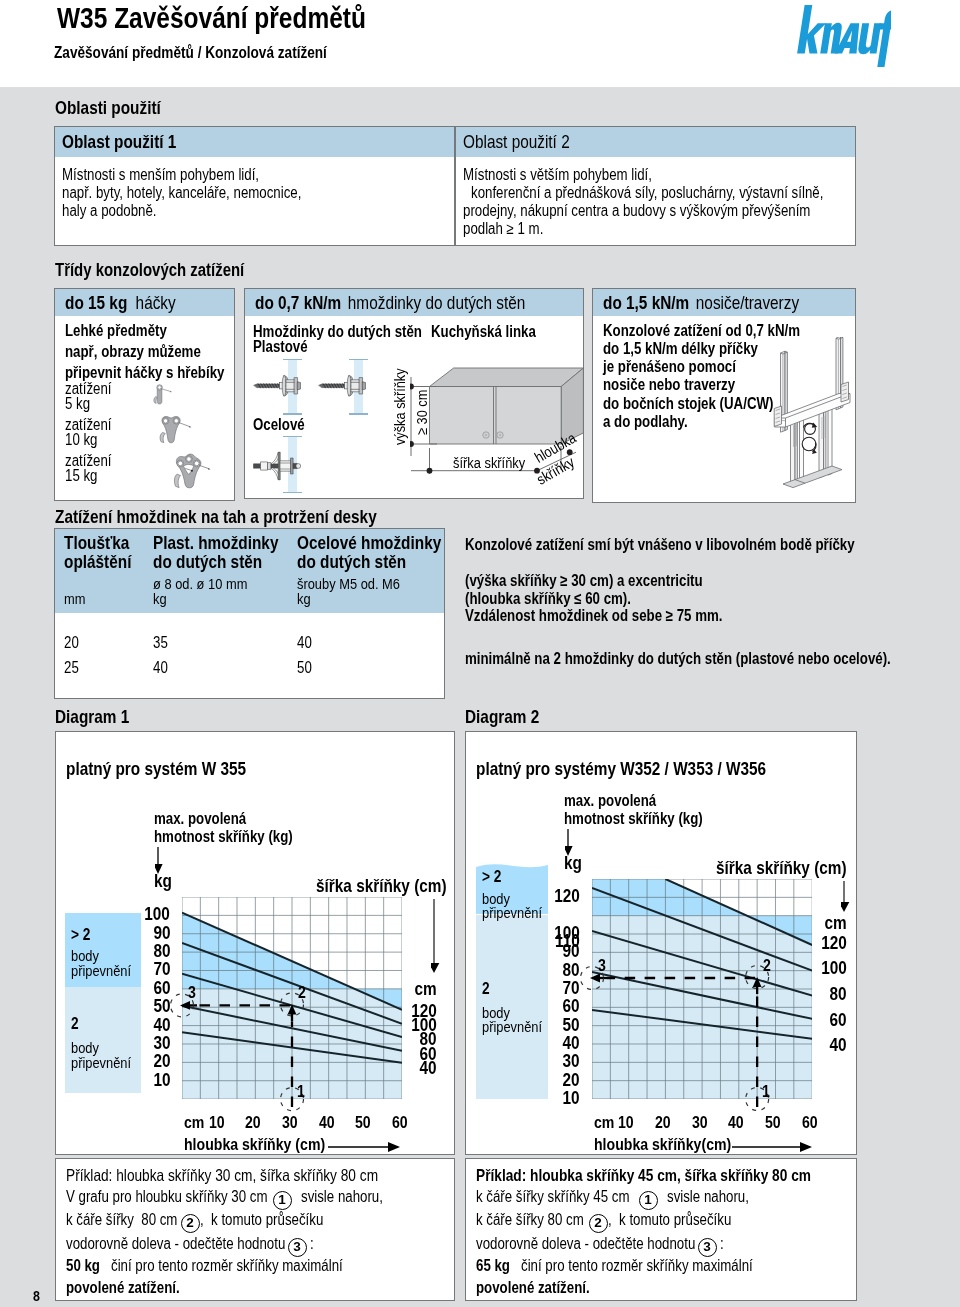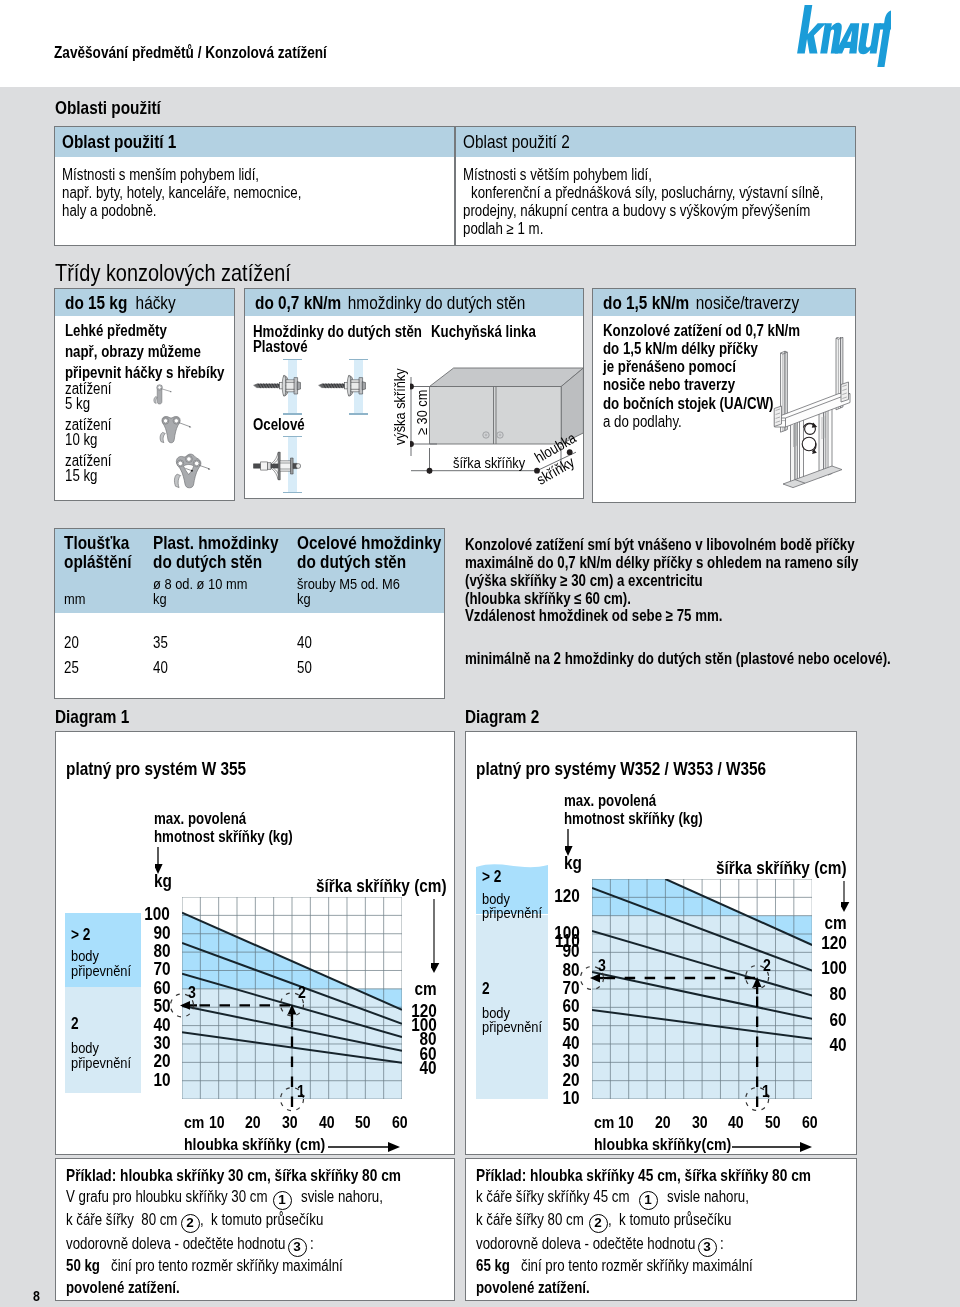--- a/index.html
+++ b/index.html
@@ -29,39 +29,40 @@
 
   <path d="M29.4 18.8 L36.6 18.8 L36.6 23.0 C38.4 19.9 40.4 18.3 42.8 18.3 C46.1 18.3 47.6 20.5 47.6 24.9 L47.6 50.0 L40.2 50.0 L40.2 27.8 C40.2 26.2 39.7 25.4 38.6 25.4 C37.3 25.4 36.6 26.6 36.6 28.9 L36.6 50.0 L29.4 50.0 Z"></path>
 
   <path d="M55.8 18.8 L64.8 18.8 L66.8 50.0 L59.2 50.0 L59.1 44.3 L53.6 44.3 L52.0 50.0 L44.4 50.0 Z M58.9 37.8 L58.6 26.2 L55.3 37.8 Z"></path>
 
   <path d="M67.8 18.8 L75.0 18.8 L75.0 40.2 C75.0 42.6 75.9 43.8 77.6 43.8 C79.3 43.8 80.2 42.6 80.2 40.2 L80.2 18.8 L87.4 18.8 L87.4 50.0 L80.4 50.0 L80.4 46.4 C78.6 49.3 76.4 50.7 73.8 50.7 C70.0 50.7 67.8 48.0 67.8 43.0 Z"></path>
 
   <path d="M90.4 16.0 C90.4 9.0 93.0 5.4 98.2 5.4 L101.4 5.4 L101.4 12.2 L100.0 12.2 C98.5 12.2 97.8 13.0 97.8 14.8 L97.8 18.8 L102.6 18.8 L102.6 25.4 L97.8 25.4 L97.8 64.0 L90.4 64.0 L90.4 25.4 L85.6 25.4 L85.6 18.8 L90.4 18.8 Z"></path>
  </g>
 </svg></div>
+<div class="t" style="left:57px;top:2.5px;font-size:29.5px;font-weight:bold;"><span class="n" style="transform:scaleX(0.83)">W35 Zavěšování předmětů</span></div>
 <div class="t" style="left:53.5px;top:44px;font-size:16.4px;font-weight:bold;"><span class="n" style="transform:scaleX(0.83)">Zavěšování předmětů / Konzolová zatížení</span></div>
 <div class="t" style="left:33px;top:1288px;font-size:15px;font-weight:bold;"><span class="n" style="transform:scaleX(0.83)">8</span></div>
 <div class="t" style="left:55px;top:99px;font-size:18.5px;font-weight:bold;"><span class="n" style="transform:scaleX(0.83)">Oblasti použití</span></div>
 <div class="box" style="left:54px;top:126px;width:401px;height:120px;">
       <div class="band" style="height:30px;"></div>
     </div>
 <div class="t" style="left:62px;top:132.5px;font-size:18.5px;font-weight:bold;"><span class="n" style="transform:scaleX(0.83)">Oblast použití 1</span></div>
 <div class="t" style="left:62px;top:166.5px;font-size:16px;"><span class="n" style="transform:scaleX(0.83)">Místnosti s menším pohybem lidí,</span></div>
 <div class="t" style="left:62px;top:184.8px;font-size:16px;"><span class="n" style="transform:scaleX(0.83)">např. byty, hotely, kanceláře, nemocnice,</span></div>
 <div class="t" style="left:62px;top:203.1px;font-size:16px;"><span class="n" style="transform:scaleX(0.83)">haly a podobně.</span></div>
 <div class="box" style="left:455px;top:126px;width:401px;height:120px;">
       <div class="band" style="height:30px;"></div>
     </div>
 <div class="t" style="left:463px;top:132.5px;font-size:18.5px;font-weight:normal;"><span class="n" style="transform:scaleX(0.83)">Oblast použití 2</span></div>
 <div class="t" style="left:463px;top:166.5px;font-size:16px;"><span class="n" style="transform:scaleX(0.83)">Místnosti s větším pohybem lidí,</span></div>
 <div class="t" style="left:463px;top:184.8px;font-size:16px;padding-left:8px;"><span class="n" style="transform:scaleX(0.83)">konferenční a přednášková síly, posluchárny, výstavní sílně,</span></div>
 <div class="t" style="left:463px;top:203.1px;font-size:16px;"><span class="n" style="transform:scaleX(0.83)">prodejny, nákupní centra a budovy s výškovým převýšením</span></div>
 <div class="t" style="left:463px;top:221.4px;font-size:16px;"><span class="n" style="transform:scaleX(0.83)">podlah ≥ 1 m.</span></div>
-<div class="t" style="left:55px;top:261px;font-size:24px;font-weight:normal;"><span class="n" style="transform:scaleX(0.83)">Třídy konzolových zatížení</span></div>
+<div class="t" style="left:55px;top:261px;font-size:18px;font-weight:bold;"><span class="n" style="transform:scaleX(0.83)">Třídy konzolových zatížení</span></div>
 <div class="box" style="left:54px;top:288px;width:181px;height:213px;">
       <div class="band" style="height:27px;"></div>
     </div>
 <div class="t" style="left:64.5px;top:294px;font-size:18.5px;"><span class="n" style="transform:scaleX(0.83)"><b>do 15 kg</b><span style="display:inline-block;width:10px"></span><span>háčky</span></span></div>
 <div class="t" style="left:64.5px;top:323px;font-size:16px;font-weight:bold;"><span class="n" style="transform:scaleX(0.83)">Lehké předměty</span></div>
 <div class="t" style="left:64.5px;top:343.8px;font-size:16px;font-weight:bold;"><span class="n" style="transform:scaleX(0.83)">např, obrazy můžeme</span></div>
 <div class="t" style="left:64.5px;top:364.6px;font-size:16px;font-weight:bold;"><span class="n" style="transform:scaleX(0.83)">připevnit háčky s hřebíky</span></div>
 <div class="t" style="left:64.5px;top:380.5px;font-size:16px;"><span class="n" style="transform:scaleX(0.83)">zatížení</span></div>
 <div class="t" style="left:64.5px;top:395.8px;font-size:16px;"><span class="n" style="transform:scaleX(0.83)">5 kg</span></div>
 <div class="t" style="left:64.5px;top:416.6px;font-size:16px;"><span class="n" style="transform:scaleX(0.83)">zatížení</span></div>
@@ -207,21 +208,21 @@
 <div class="t" style="left:534px;top:474px;font-size:15px;"><span class="n" style="transform:rotate(-30deg) scaleX(0.85);transform-origin:left top;display:inline-block">skříňky</span></div>
 <div class="box" style="left:592px;top:288px;width:264px;height:215px;">
       <div class="band" style="height:27px;"></div>
     </div>
 <div class="t" style="left:602.5px;top:294px;font-size:18.5px;"><span class="n" style="transform:scaleX(0.83)"><b>do 1,5 kN/m</b><span style="display:inline-block;width:8px"></span><span>nosiče/traverzy</span></span></div>
 <div class="t" style="left:602.7px;top:322.5px;font-size:16px;font-weight:bold;"><span class="n" style="transform:scaleX(0.83)">Konzolové zatížení od 0,7 kN/m</span></div>
 <div class="t" style="left:602.7px;top:340.8px;font-size:16px;font-weight:bold;"><span class="n" style="transform:scaleX(0.83)">do 1,5 kN/m délky příčky</span></div>
 <div class="t" style="left:602.7px;top:359.1px;font-size:16px;font-weight:bold;"><span class="n" style="transform:scaleX(0.83)">je přenášeno pomocí</span></div>
 <div class="t" style="left:602.7px;top:377.4px;font-size:16px;font-weight:bold;"><span class="n" style="transform:scaleX(0.83)">nosiče nebo traverzy</span></div>
 <div class="t" style="left:602.7px;top:395.7px;font-size:16px;font-weight:bold;"><span class="n" style="transform:scaleX(0.83)">do bočních stojek (UA/CW)</span></div>
-<div class="t" style="left:602.7px;top:414px;font-size:16px;font-weight:normal;"><span class="n" style="transform:scaleX(0.83)">a do podlahy.</span></div>
+<div class="t" style="left:602.7px;top:414px;font-size:16px;font-weight:bold;"><span class="n" style="transform:scaleX(0.83)">a do podlahy.</span></div>
 <div class="ill" style="left:771px;top:337px;"><svg width="82" height="162" viewBox="0 0 82 162">
  <g stroke="#6d6f72" stroke-width="0.8" fill="#ffffff" stroke-linejoin="round">
 
   <path d="M9.5 16.0 L14.0 14.2 L14.0 93.5 L9.5 95.2 Z" fill="#f4f4f4"></path>
   <path d="M14.0 14.2 L16.4 15.2 L16.4 92.5 L14.0 93.5 Z" fill="#e0e1e2"></path>
   <path d="M9.5 16.0 L11.9 17.0 L16.4 15.2" fill="none"></path>
   <path d="M11.9 17.0 L11.9 94.4" fill="none" stroke-width="0.5"></path>
 
   <path d="M65.0 1.2 L69.5 -0.6 L69.5 71.0 L65.0 72.8 Z" fill="#f4f4f4"></path>
   <path d="M69.5 -0.6 L71.9 0.4 L71.9 70.0 L69.5 71.0 Z" fill="#e0e1e2"></path>
@@ -259,20 +260,21 @@
   <path d="M32.4 90.5 a7.0 7.0 0 0 1 11.8 -1.8"></path>
   <path d="M44.6 105.5 a7.8 7.8 0 0 1 -3.4 9.0"></path>
  </g>
  <path d="M42.2 85.5 L46.2 90.0 L40.8 90.8 Z" fill="#231f20"></path>
  <path d="M43.0 112.2 L41.0 117.0 L45.8 115.8 Z" fill="#231f20"></path>
  <g stroke="#6d6f72" stroke-width="0.5" fill="none">
   <path d="M4.6 73.5 l4.4 -1.5 M4.6 77.5 l4.4 -1.5 M4.6 81.5 l4.4 -1.5 M4.6 85.5 l4.4 -1.5"></path>
   <path d="M71.4 49.5 l4.4 -1.5 M71.4 53.5 l4.4 -1.5 M71.4 57.5 l4.4 -1.5 M71.4 61.5 l4.4 -1.5"></path>
  </g>
 </svg></div>
+<div class="t" style="left:55px;top:507.5px;font-size:18.5px;font-weight:bold;"><span class="n" style="transform:scaleX(0.83)">Zatížení hmoždinek na tah a protržení desky</span></div>
 <div class="box" style="left:54px;top:527.7px;width:391px;height:171px;">
       <div class="band" style="height:84.3px;"></div>
     </div>
 <div class="t" style="left:64.2px;top:533.5px;font-size:18.5px;font-weight:bold;"><span class="n" style="transform:scaleX(0.83)">Tloušťka</span></div>
 <div class="t" style="left:64.2px;top:552.5px;font-size:18.5px;font-weight:bold;"><span class="n" style="transform:scaleX(0.83)">opláštění</span></div>
 <div class="t" style="left:64.2px;top:576px;font-size:15.5px;"><span class="n" style="transform:scaleX(0.83)"></span></div>
 <div class="t" style="left:64.2px;top:591px;font-size:15.5px;"><span class="n" style="transform:scaleX(0.83)">mm</span></div>
 <div class="t" style="left:152.5px;top:533.5px;font-size:18.5px;font-weight:bold;"><span class="n" style="transform:scaleX(0.83)">Plast. hmoždinky</span></div>
 <div class="t" style="left:152.5px;top:552.5px;font-size:18.5px;font-weight:bold;"><span class="n" style="transform:scaleX(0.83)">do dutých stěn</span></div>
 <div class="t" style="left:152.5px;top:576px;font-size:15.5px;"><span class="n" style="transform:scaleX(0.83)">ø 8 od. ø 10 mm</span></div>
@@ -281,21 +283,20 @@
 <div class="t" style="left:296.9px;top:552.5px;font-size:18.5px;font-weight:bold;"><span class="n" style="transform:scaleX(0.83)">do dutých stěn</span></div>
 <div class="t" style="left:296.9px;top:576px;font-size:15.5px;"><span class="n" style="transform:scaleX(0.83)">šrouby M5 od. M6</span></div>
 <div class="t" style="left:296.9px;top:591px;font-size:15.5px;"><span class="n" style="transform:scaleX(0.83)">kg</span></div>
 <div class="t" style="left:64.2px;top:635px;font-size:16px;"><span class="n" style="transform:scaleX(0.83)">20</span></div>
 <div class="t" style="left:152.5px;top:635px;font-size:16px;"><span class="n" style="transform:scaleX(0.83)">35</span></div>
 <div class="t" style="left:296.9px;top:635px;font-size:16px;"><span class="n" style="transform:scaleX(0.83)">40</span></div>
 <div class="t" style="left:64.2px;top:659.8px;font-size:16px;"><span class="n" style="transform:scaleX(0.83)">25</span></div>
 <div class="t" style="left:152.5px;top:659.8px;font-size:16px;"><span class="n" style="transform:scaleX(0.83)">40</span></div>
 <div class="t" style="left:296.9px;top:659.8px;font-size:16px;"><span class="n" style="transform:scaleX(0.83)">50</span></div>
 <div class="t" style="left:464.5px;top:537px;font-size:16px;font-weight:bold;"><span class="n" style="transform:scaleX(0.83)">Konzolové zatížení smí být vnášeno v libovolném bodě příčky</span></div>
-<div class="t" style="left:464.5px;top:554.85px;font-size:16px;font-weight:bold;"><span class="n" style="transform:scaleX(0.83)">maximálně do 0,7 kN/m délky příčky s ohledem na rameno síly</span></div>
 <div class="t" style="left:464.5px;top:572.7px;font-size:16px;font-weight:bold;"><span class="n" style="transform:scaleX(0.83)">(výška skříňky ≥ 30 cm) a excentricitu</span></div>
 <div class="t" style="left:464.5px;top:590.55px;font-size:16px;font-weight:bold;"><span class="n" style="transform:scaleX(0.83)">(hloubka skříňky ≤ 60 cm).</span></div>
 <div class="t" style="left:464.5px;top:608.4px;font-size:16px;font-weight:bold;"><span class="n" style="transform:scaleX(0.83)">Vzdálenost hmoždinek od sebe ≥ 75 mm.</span></div>
 <div class="t" style="left:464.5px;top:651.35px;font-size:16px;font-weight:bold;"><span class="n" style="transform:scaleX(0.83)">minimálně na 2 hmoždinky do dutých stěn (plastové nebo ocelové).</span></div>
 <div class="t" style="left:55px;top:707.5px;font-size:18.5px;font-weight:bold;"><span class="n" style="transform:scaleX(0.83)">Diagram 1</span></div>
 <div class="box" style="left:54.5px;top:730.5px;width:400px;height:424.1px;"></div>
 <div class="t" style="left:65.5px;top:760px;font-size:18.5px;font-weight:bold;"><span class="n" style="transform:scaleX(0.83)">platný pro systém W 355</span></div>
 <div style="position:absolute;left:65.4px;top:912.6px;width:75.7px;height:74.6px;background:#a9dffc;"></div>
 <div style="position:absolute;left:65.4px;top:987.2px;width:75.7px;height:106px;background:#d6eaf5;"></div>
 <div class="t" style="left:71.4px;top:925.5px;font-size:16.5px;font-weight:bold;"><span class="n" style="transform:scaleX(0.83)">&gt; 2</span></div>
@@ -392,21 +393,21 @@
 <div class="t" style="left:386.4px;top:1114.2px;font-size:17px;font-weight:bold;width:30px;text-align:center;"><span class="n" style="transform:scaleX(0.83)">60</span></div>
 <div class="t" style="left:184.4px;top:1135.7px;font-size:17px;font-weight:bold;"><span class="n" style="transform:scaleX(0.83)">hloubka skříňky (cm)</span></div>
 <div class="t" style="left:297.4px;top:1082.7px;font-size:17px;font-weight:bold;"><span class="n" style="transform:scaleX(0.83)">1</span></div>
 <div class="t" style="left:298.4px;top:983.999px;font-size:17px;font-weight:bold;"><span class="n" style="transform:scaleX(0.83)">2</span></div>
 <div class="t" style="left:188.4px;top:983.999px;font-size:17px;font-weight:bold;"><span class="n" style="transform:scaleX(0.83)">3</span></div>
 <svg width="72" height="12" viewBox="0 0 72 12" style="position:absolute;left:328.4px;top:1141.2px">
       <line x1="0" y1="6" x2="60" y2="6" stroke="#000" stroke-width="1.3"></line>
       <path d="M 72 6 L 60 1 L 60 11 Z" fill="#000"></path>
     </svg>
 <div class="box" style="left:54.5px;top:1157.5px;width:400px;height:143px;"></div>
-<div class="t" style="left:65.5px;top:1167px;font-size:16.5px;font-weight:bold;"><span class="n" style="transform:scaleX(0.83)">Příklad: hloubka skříňky 30 cm, šířka skříňky 80 cm</span></div>
+<div class="t" style="left:65.5px;top:1167px;font-size:16.5px;font-weight:normal;"><span class="n" style="transform:scaleX(0.83)">Příklad: hloubka skříňky 30 cm, šířka skříňky 80 cm</span></div>
 <div class="t" style="left:65.5px;top:1188.5px;font-size:16px;"><span class="n" style="transform:scaleX(0.83)">V grafu pro hloubku skříňky 30 cm</span></div>
 <div style="position:absolute;left:272.5px;top:1190.5px;width:19px;height:19px;border:1.3px solid #000;border-radius:50%;font-size:13.5px;font-weight:bold;text-align:center;line-height:16.5px;"><span>1</span></div>
 <div class="t" style="left:300.5px;top:1188.5px;font-size:16px;"><span class="n" style="transform:scaleX(0.83)">svisle nahoru,</span></div>
 <div class="t" style="left:65.5px;top:1212px;font-size:16px;"><span class="n" style="transform:scaleX(0.83)">k čáře šířky  80 cm</span></div>
 <div style="position:absolute;left:180.5px;top:1214px;width:19px;height:19px;border:1.3px solid #000;border-radius:50%;font-size:13.5px;font-weight:bold;text-align:center;line-height:16.5px;"><span>2</span></div>
 <div class="t" style="left:199.5px;top:1212px;font-size:16px;"><span class="n" style="transform:scaleX(0.83)">,  k tomuto průsečíku</span></div>
 <div class="t" style="left:65.5px;top:1235.5px;font-size:16px;"><span class="n" style="transform:scaleX(0.83)">vodorovně doleva - odečtěte hodnotu</span></div>
 <div style="position:absolute;left:287.5px;top:1237.5px;width:19px;height:19px;border:1.3px solid #000;border-radius:50%;font-size:13.5px;font-weight:bold;text-align:center;line-height:16.5px;"><span>3</span></div>
 <div class="t" style="left:309.5px;top:1235.5px;font-size:16px;"><span class="n" style="transform:scaleX(0.83)">:</span></div>
 <div class="t" style="left:65.5px;top:1258px;font-size:16px;font-weight:bold;"><span class="n" style="transform:scaleX(0.83)">50 kg</span></div>

